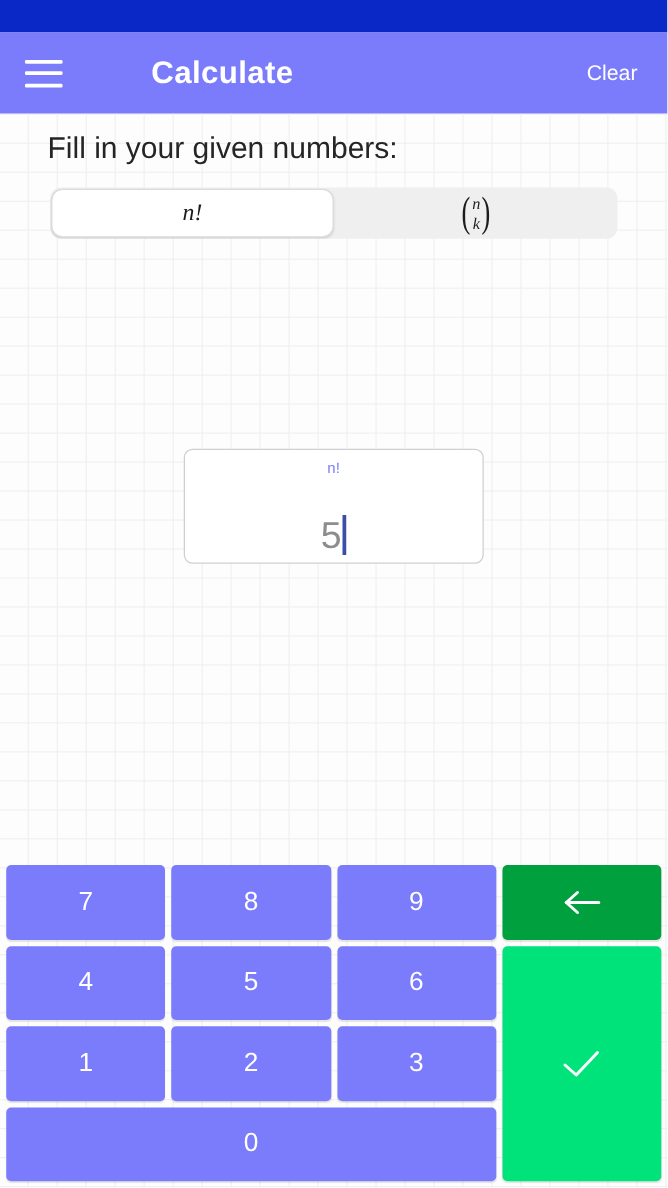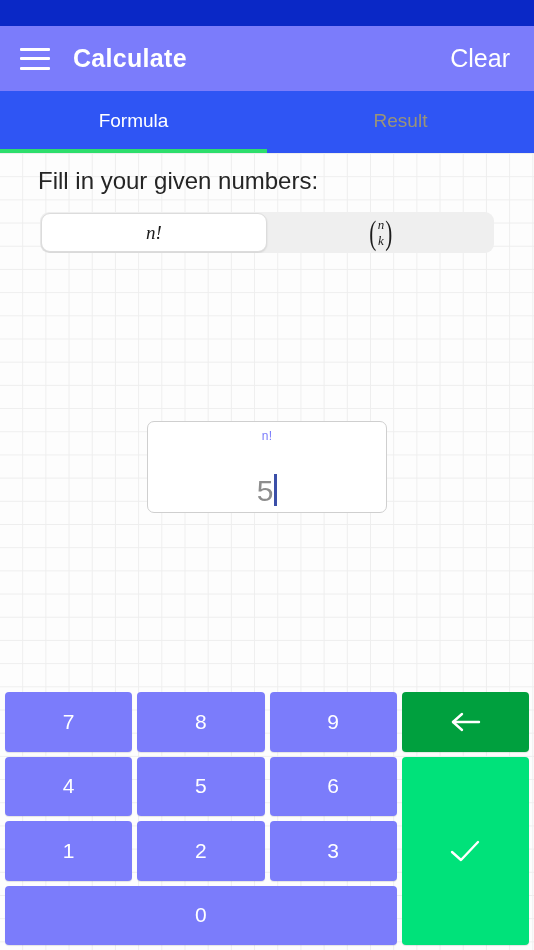--- a/index.html
+++ b/index.html
@@ -33,20 +33,21 @@
   }
 
   
   .app-bar {
     height: 65px;
     flex: 0 0 65px;
     background: #7b7cfb;
     display: flex;
     align-items: center;
     padding: 0 20px 0 20px;
+    gap: 48px;
   }
 
   .hamburger {
     width: 30px;
     height: 22px;
     display: flex;
     flex-direction: column;
     justify-content: space-between;
     cursor: pointer;
     flex: 0 0 auto;
@@ -65,21 +66,21 @@
     font-size: 25px;
     font-weight: bold;
     letter-spacing: 0.3px;
     white-space: nowrap;
   }
 
   .app-bar-spacer { flex: 1 1 auto; }
 
   .clear-button {
     color: #ffffff;
-    font-size: 25px;
+    font-size: 17px;
     cursor: pointer;
     padding: 6px 4px;
     white-space: nowrap;
     margin-left: 9px;
   }
 
   
   .tab-bar {
     height: 62px;
     flex: 0 0 62px;
@@ -271,29 +272,20 @@
     <div class="hamburger">
       <span></span>
       <span></span>
       <span></span>
     </div>
     <div class="app-title">Calculate</div>
     <div class="app-bar-spacer"></div>
     <div class="clear-button">Clear</div>
   </div>
 
-  <div class="tab-bar">
-    <div class="tab active">
-      <span>Formula</span>
-    </div>
-    <div class="tab inactive">
-      <span>Result</span>
-    </div>
-    <div class="tab-indicator"></div>
-  </div>
 
   <div class="content">
 
     <div class="prompt-label">Fill in your given numbers:</div>
 
     <div class="segmented">
       <div class="seg-option selected">
         <span class="math-italic">n!</span>
       </div>
       <div class="seg-option">

